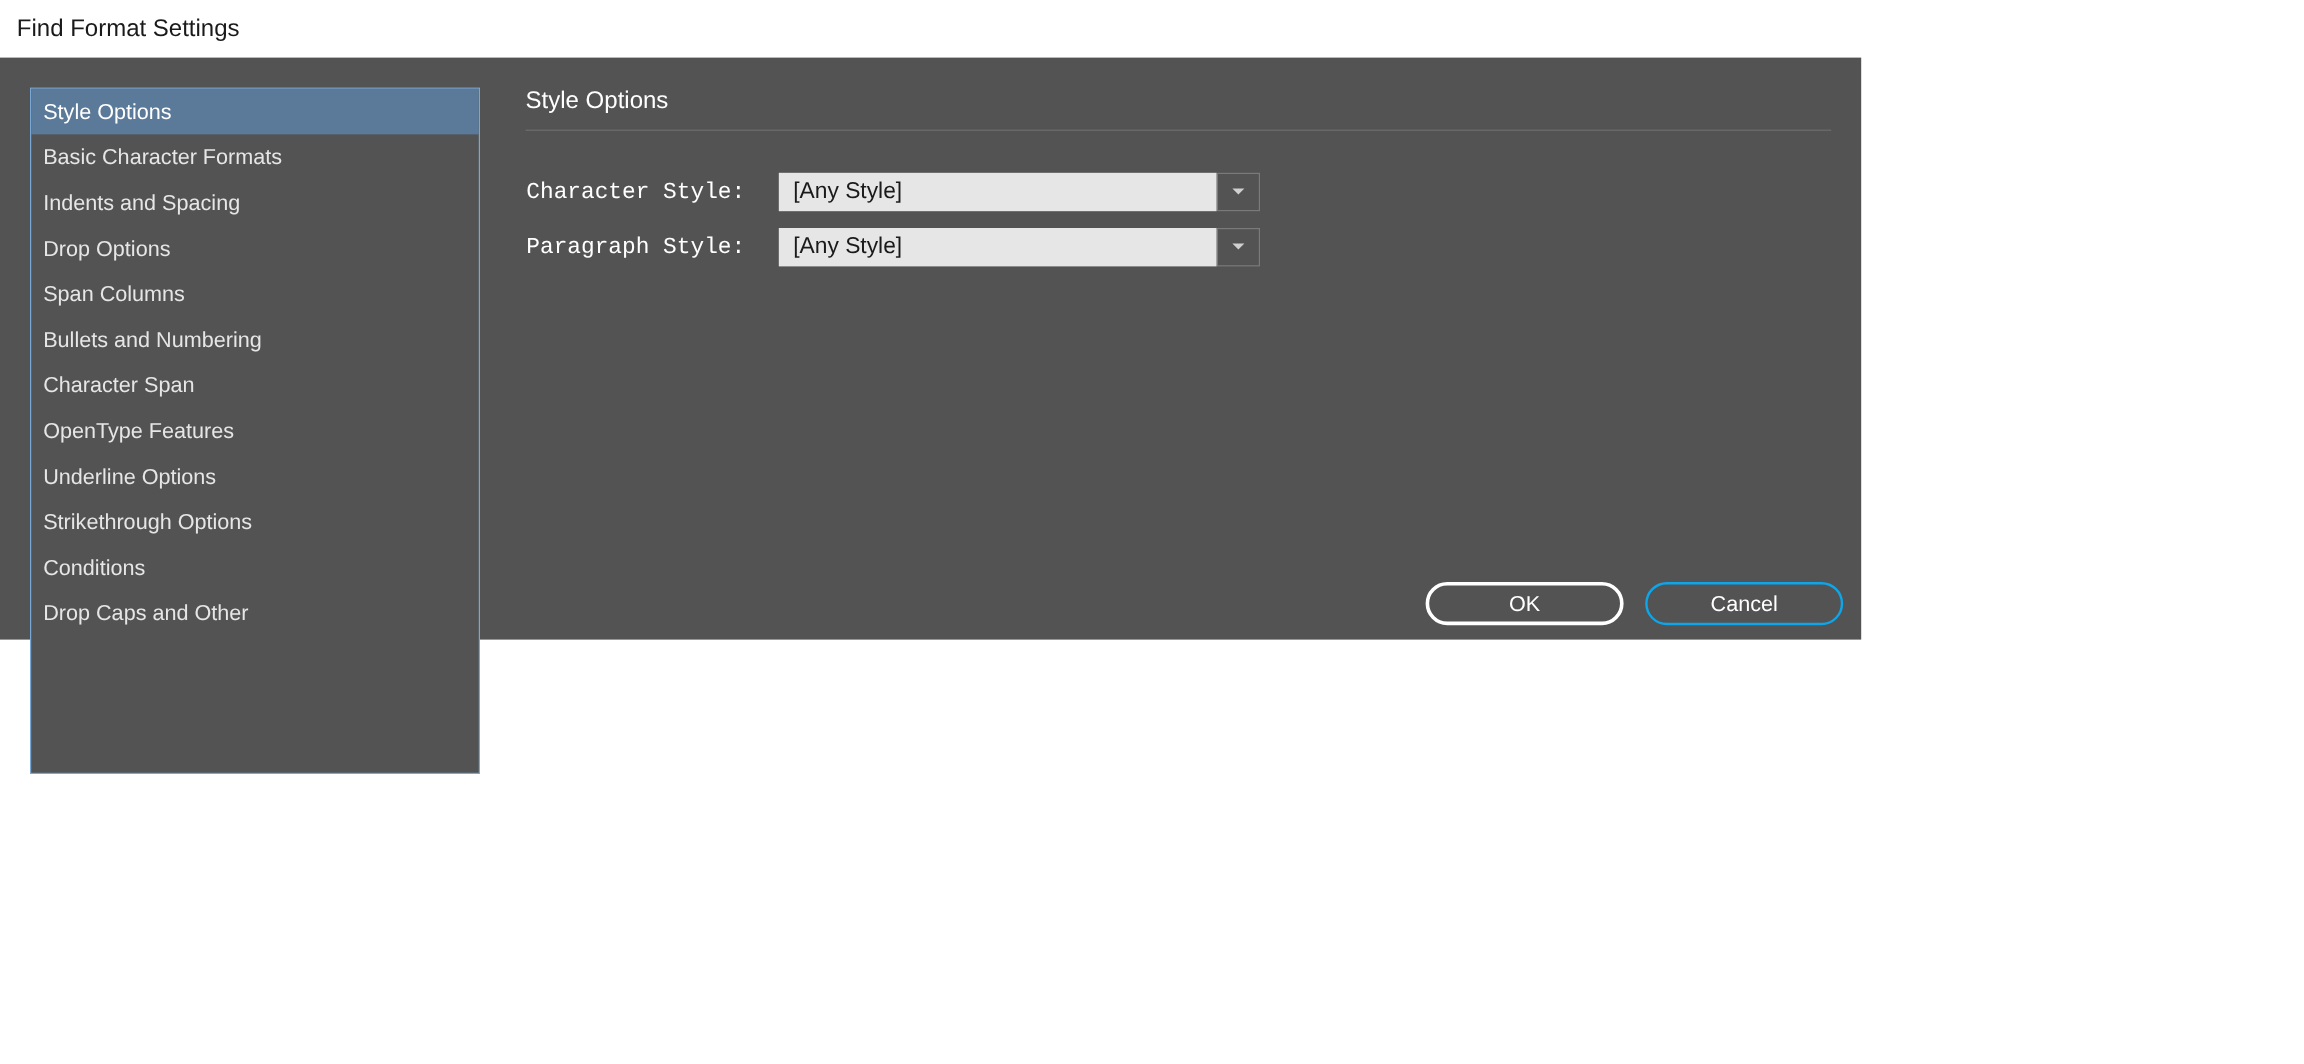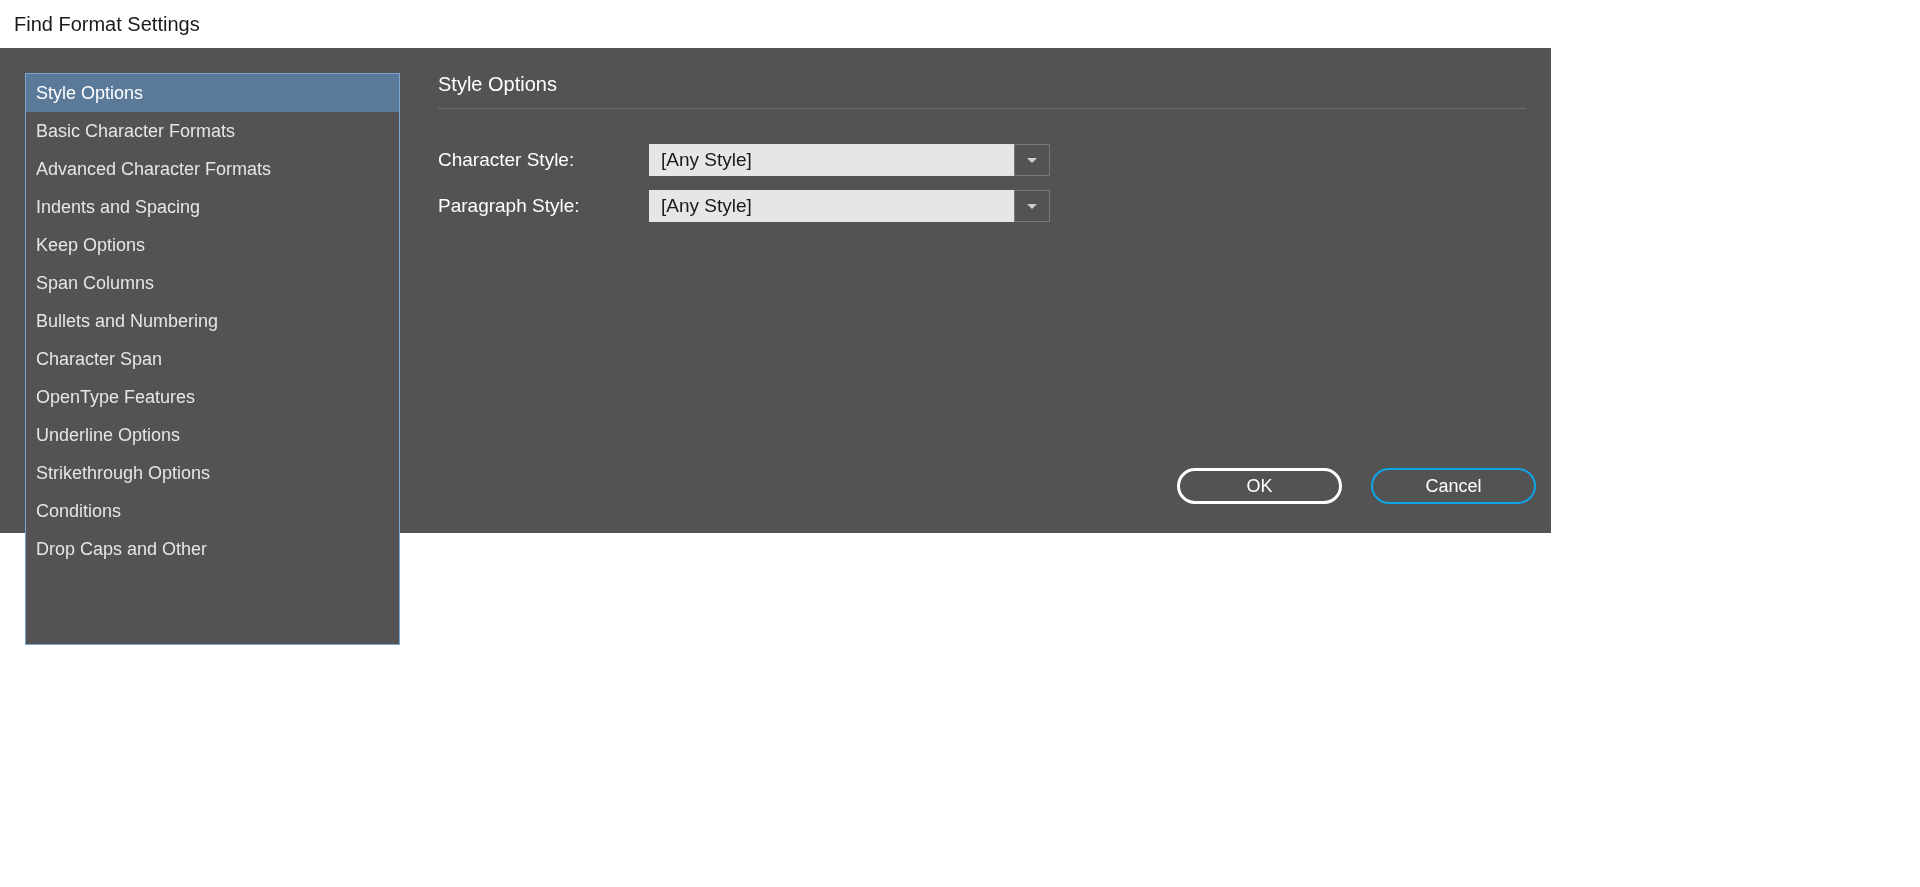--- a/index.html
+++ b/index.html
@@ -67,24 +67,25 @@
     border-bottom: 1px solid #6e6e6e;
     margin-bottom: 35px;
   }
   .field-row {
     display: flex;
     align-items: center;
     margin-bottom: 14px;
   }
   .field-label {
     width: 195px;
-    text-align: left;
+    text-align: right;
     font-size: 19px;
     color: #ffffff;
     padding-right: 12px;
+    font-family: Liberation Mono, monospace;
   }
   .dropdown {
     display: flex;
     align-items: stretch;
     height: 32px;
     margin-left: 16px;
   }
   .dropdown-text {
     width: 365px;
     background: #e6e6e6;
@@ -101,23 +102,23 @@
     border: 1px solid #7a7a7a;
     display: flex;
     align-items: center;
     justify-content: center;
     cursor: pointer;
   }
   .dropdown-btn svg { fill: #d0d0d0; }
   .buttons {
     position: absolute;
     right: 15px;
-    bottom: 29px;
-    display: flex;
-    gap: 29px;
+    bottom: 12px;
+    display: flex;
+    gap: 18px;
     justify-content: space-between;
   }
   .btn {
     width: 165px;
     height: 36px;
     border-radius: 18px;
     background: transparent;
     color: #ffffff;
     font-size: 18px;
     display: flex;
@@ -140,27 +141,24 @@
   <div class="body-area">
 
     <div class="sidebar">
       <div class="sidebar-item selected">
           <span>Style Options</span>
         </div>
       <div class="sidebar-item">
           <span>Basic Character Formats</span>
         </div>
       <div class="sidebar-item">
-          <span>Advanced Character Formats</span>
-        </div>
-      <div class="sidebar-item">
           <span>Indents and Spacing</span>
         </div>
       <div class="sidebar-item">
-          <span>Keep Options</span>
+          <span>Drop Options</span>
         </div>
       <div class="sidebar-item">
           <span>Span Columns</span>
         </div>
       <div class="sidebar-item">
           <span>Bullets and Numbering</span>
         </div>
       <div class="sidebar-item">
           <span>Character Span</span>
         </div>

